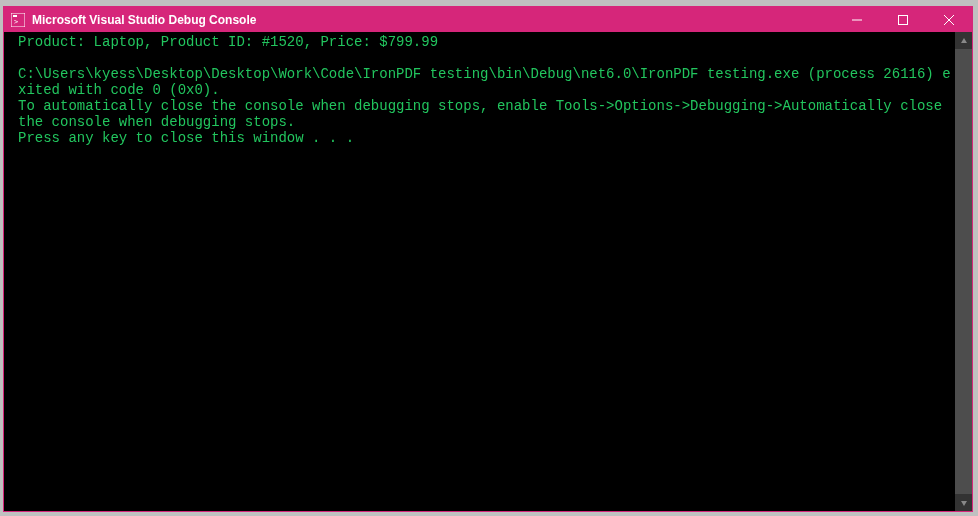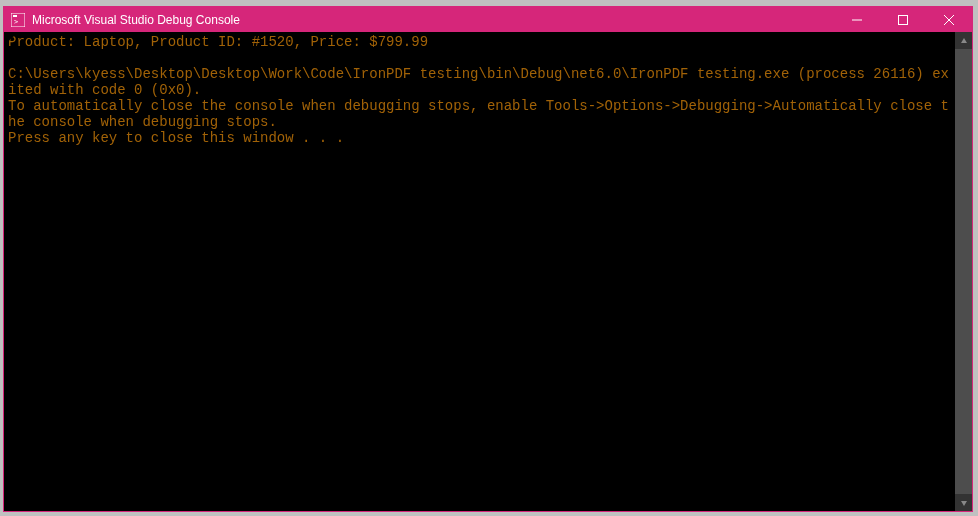--- a/index.html
+++ b/index.html
@@ -43,20 +43,21 @@
       display: flex;
       align-items: center;
       justify-content: center;
     }
     .titlebar-icon svg {
       width: 14px;
       height: 14px;
     }
     .titlebar-title {
       flex: 1;
+      font-weight: bold;
     }
     .titlebar-buttons {
       display: flex;
       height: 100%;
     }
     .titlebar-btn {
       width: 46px;
       height: 100%;
       display: flex;
       align-items: center;
@@ -69,25 +70,25 @@
       height: 10px;
     }
     .content-wrap {
       flex: 1;
       display: flex;
       min-height: 0;
     }
     .console-content {
       flex: 1;
       background: #000000;
-      color: #a16207;
+      color: #22c55e;
       font-family: Consolas, "Courier New", monospace;
       font-size: 14px;
       line-height: 16px;
-      padding: 2px 2px 2px 4px;
+      padding: 2px 2px 2px 14px;
       white-space: pre-wrap;
       word-break: break-all;
       overflow: hidden;
       border-radius: 23px;
     }
     .scrollbar {
       width: 17px;
       background: #1a1a1a;
       display: flex;
       flex-direction: column;

